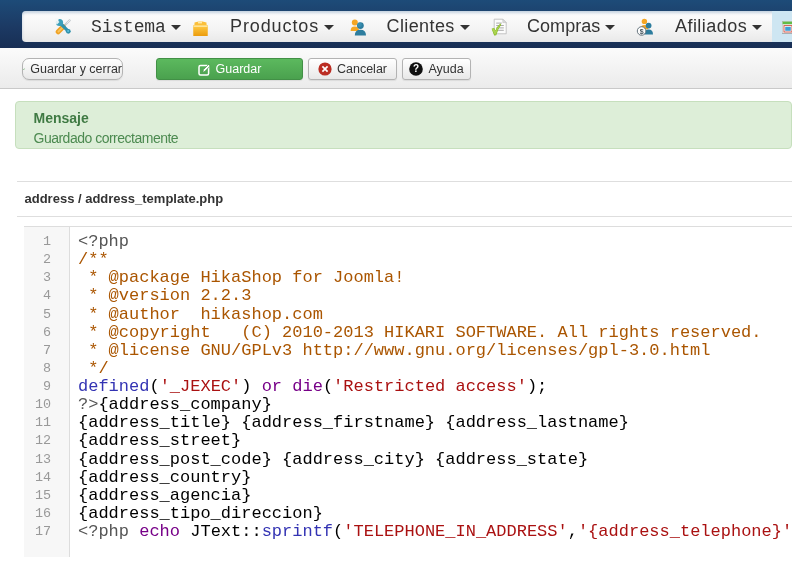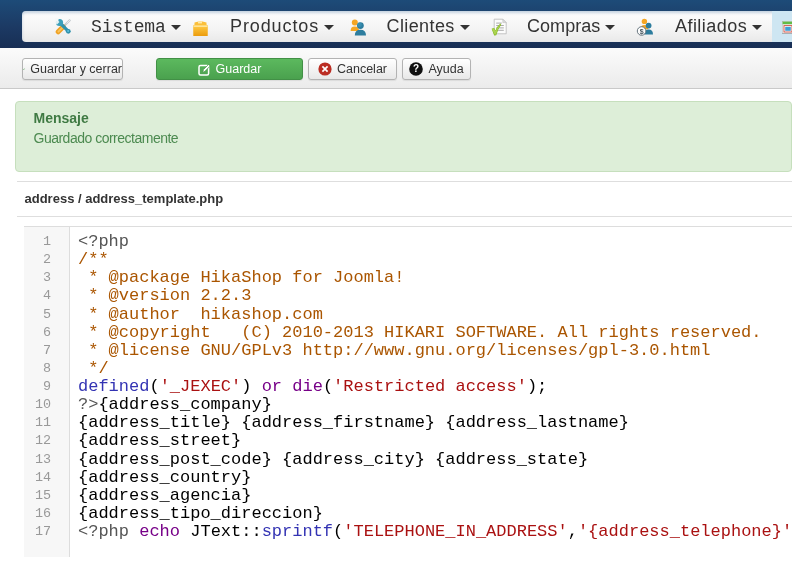--- a/index.html
+++ b/index.html
@@ -25,21 +25,21 @@
 #toolbar { position:absolute; left:0; top:48px; width:792px; height:41px;
   background:linear-gradient(180deg,#fbfbfb 0%,#ebebeb 100%); border-bottom:1px solid #c9c9c9; }
 .btn { position:absolute; top:10px; height:22px; display:flex; align-items:center; justify-content:center;
   border:1px solid #b3b3b3; border-radius:3px; font-size:12.5px; color:#333;
   background:linear-gradient(180deg,#ffffff 0%,#e8e8e8 100%);
   box-shadow:0 1px 1px rgba(0,0,0,0.08); }
 .btn span { margin-left:5px; white-space:nowrap; }
 .btn.green { background:linear-gradient(180deg,#5cb95e 0%,#4aa14e 100%); border-color:#429046; color:#fff; }
 
 
-#alert { position:absolute; left:15px; top:101px; width:777px; height:71px;
+#alert { position:absolute; left:15px; top:101px; width:777px; height:48px;
   background:#ddeed8; border:1px solid #c6dfbd; border-radius:4px; padding:8px 0 0 17.5px; }
 #alert h4 { font-size:14px; font-weight:bold; color:#3f7a43; line-height:17px; }
 #alert .body { font-size:14px; letter-spacing:-0.5px; color:#4c8a50; line-height:17px; margin-top:3px; }
 
 
 .hr { position:absolute; left:17px; width:775px; height:1px; background:#dedede; }
 #h1 { position:absolute; left:24.5px; top:191px; font-size:13px; font-weight:bold; color:#333; }
 
 
 #editor { position:absolute; left:24px; top:226px; width:768px; height:331px; border-top:1px solid #ddd; }
@@ -139,21 +139,21 @@
           <rect x="0" y="0" width="12" height="12.5" fill="#f2f2f2" stroke="#9aa0a4" stroke-width="0.8"></rect>
           <rect x="0.6" y="0.6" width="10.8" height="2.6" fill="#62bb46"></rect>
           <rect x="2" y="4.6" width="8" height="6.4" fill="#fff" stroke="#d04f43" stroke-width="0.9"></rect>
           <rect x="3.2" y="5.8" width="5.6" height="4" fill="#3d9fd6"></rect>
         </svg>
       </div>
     </div>
   </div>
 
   <div id="toolbar">
-    <button class="btn" style="left:22px; width:101px;">
+    <button class="btn" style="left:22px; width:101px;border-radius:7px;">
       <svg width="13" height="12" viewBox="0 0 13 12">
           <path d="M1.2 6.8 L4.6 10 L11.8 1.8" fill="none" stroke="#3e953e" stroke-width="3"></path>
         </svg>
       <span>Guardar y cerrar</span>
     </button>
     <button class="btn green" style="left:156px; width:147px;">
       <svg width="13" height="13" viewBox="0 0 13 13">
         <rect x="1" y="2.4" width="9.6" height="9.6" rx="1.5" fill="none" stroke="#fff" stroke-width="1.5"></rect>
         <path d="M4.8 9.6 L5.4 6.6 L10.6 1.4 L12.2 3 L7 8.2 L4.8 9.6" fill="#fff" stroke="#459345" stroke-width="0.7"></path>
       </svg>

